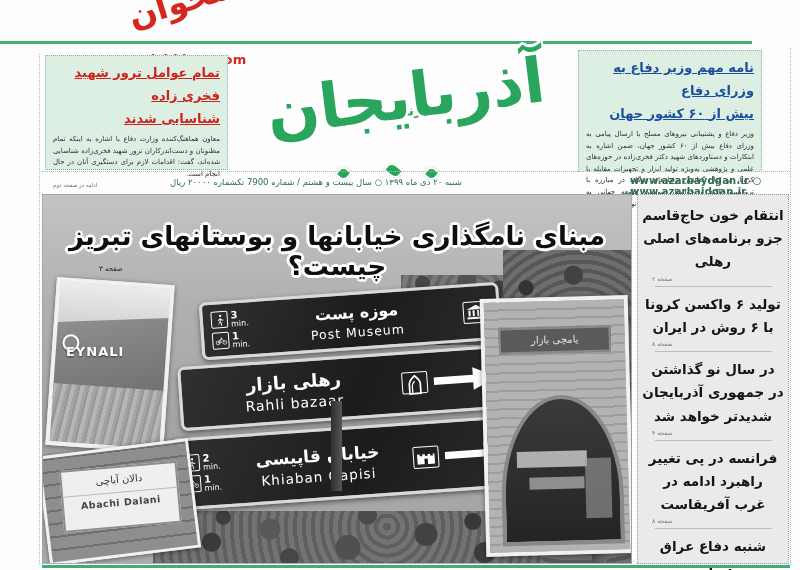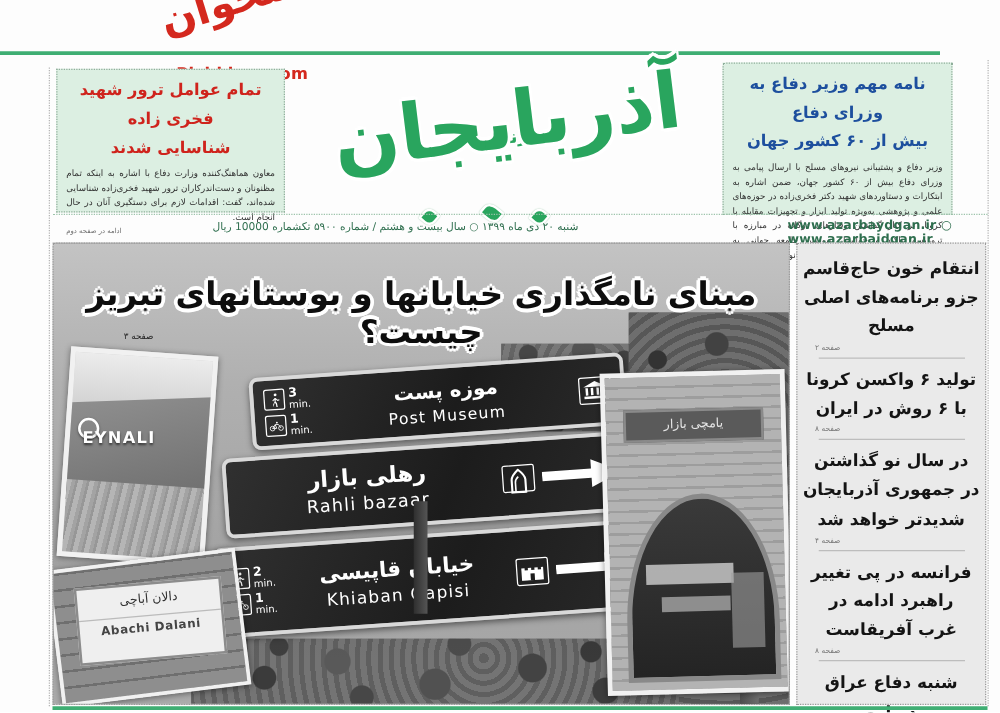--- a/index.html
+++ b/index.html
@@ -14,21 +14,21 @@
   .edge-right { position:absolute; left:790px; top:48px; height:517px; width:0; border-left:1px dotted #b5b5b5; }
 
   .wm-logo { position:absolute; left:138px; top:-4px; width:140px; color:#d4281e; font-size:33px; font-weight:bold;
              transform:rotate(-17deg); transform-origin:left bottom; direction:rtl; letter-spacing:-1px; }
   .wm-site { position:absolute; left:141px; top:52px; color:#d4281e; font-size:13px; font-weight:bold; letter-spacing:.3px; }
 
   
   .story-box { position:absolute; background:#dcefe2; border:1px dotted #8fae9b; padding:6px 7px 4px; direction:rtl; }
   .box-left  { left:45px;  top:55px; width:183px; height:115px; }
   .box-right { left:578px; top:50px; width:184px; height:122px; }
-  .story-hl { text-align:center; font-weight:bold; font-size:13px; line-height:1.75; }
+  .story-hl { text-align:right; font-weight:bold; font-size:13px; line-height:1.75;text-decoration:underline; }
   .hl-red  { color:#cf231c; }
   .hl-blue { color:#1d4f9e; }
   .story-body { margin-top:4px; font-size:7px; line-height:1.65; color:#2e2e2e; text-align:justify; }
   .story-more { margin-top:2px; font-size:5.5px; color:#6a6a6a; text-align:left; }
 
   
   .masthead { position:absolute; left:228px; top:42px; width:356px; height:130px; }
   .masthead-title { position:absolute; left:5px; top:18px; width:345px; text-align:center; direction:rtl;
       font-size:62px; font-weight:bold; color:#29a55e; transform:rotate(-7deg);
       text-shadow:-2px -2px 0 #fff, 2px -2px 0 #fff, -2px 2px 0 #fff, 2px 2px 0 #fff, 0 3px 0 #fff, 0 -3px 0 #fff; }
@@ -162,21 +162,21 @@
   <div class="story-box box-right">
     <div class="story-hl hl-blue">
       <div>نامه مهم وزیر دفاع به وزرای دفاع</div>
       <div>بیش از ۶۰ کشور جهان</div>
     </div>
     <div class="story-body">وزیر دفاع و پشتیبانی نیروهای مسلح با ارسال پیامی به وزرای دفاع بیش از ۶۰ کشور جهان، ضمن اشاره به ابتکارات و دستاوردهای شهید دکتر فخری‌زاده در حوزه‌های علمی و پژوهشی به‌ویژه تولید ابزار و تجهیزات مقابله با کرونا، بر کنار گذاشتن رفتارهای دوگانه در مبارزه با تروریسم تاکید و خواستار پیوستن جامعه جهانی به محکومیت این حرکت غیر انسانی، غیر قانونی و جنایت‌آمیز شد.</div>
     <div class="story-more">ادامه در صفحه دوم</div>
   </div>
 
   <div class="date-strip">
-    <span class="date-text">شنبه ۲۰ دی ماه ۱۳۹۹ ○ سال بیست و هشتم / شماره ۵۹۰۰ تکشماره 10000 ریال</span>
+    <span class="date-text">شنبه ۲۰ دی ماه ۱۳۹۹ ○ سال بیست و هشتم / شماره 7900 تکشماره ۲۰۰۰۰ ریال</span>
     <span class="site-text">www.azarbaydgan.ir ○ www.azarbaidgan.ir</span>
   </div>
 
   <div class="photo">
     <div class="foliage trees-topright"></div>
     <div class="foliage trees-right"></div>
     <div class="trunk"></div>
     <div class="foliage bush-bottom"></div>
 
     <div class="main-hl">مبنای نامگذاری خیابانها و بوستانهای تبریز چیست؟</div>
@@ -304,21 +304,21 @@
         <div class="gate-shop2"></div>
         <div class="gate-shop3"></div>
       </div>
     </div>
   </div>
 
   <div class="sidebar">
     <div class="sb-item">
       <div class="sb-line">انتقام خون حاج‌قاسم</div>
       <div class="sb-line">جزو برنامه‌های اصلی</div>
-      <div class="sb-line">مسلح</div>
+      <div class="sb-line">رهلی</div>
       <div class="sb-page">صفحه ۲</div>
     </div>
     <div class="sb-sep"></div>
     <div class="sb-item">
       <div class="sb-line">تولید ۶ واکسن کرونا</div>
       <div class="sb-line">با ۶ روش در ایران</div>
       <div class="sb-page">صفحه ۸</div>
     </div>
     <div class="sb-sep"></div>
     <div class="sb-item">

